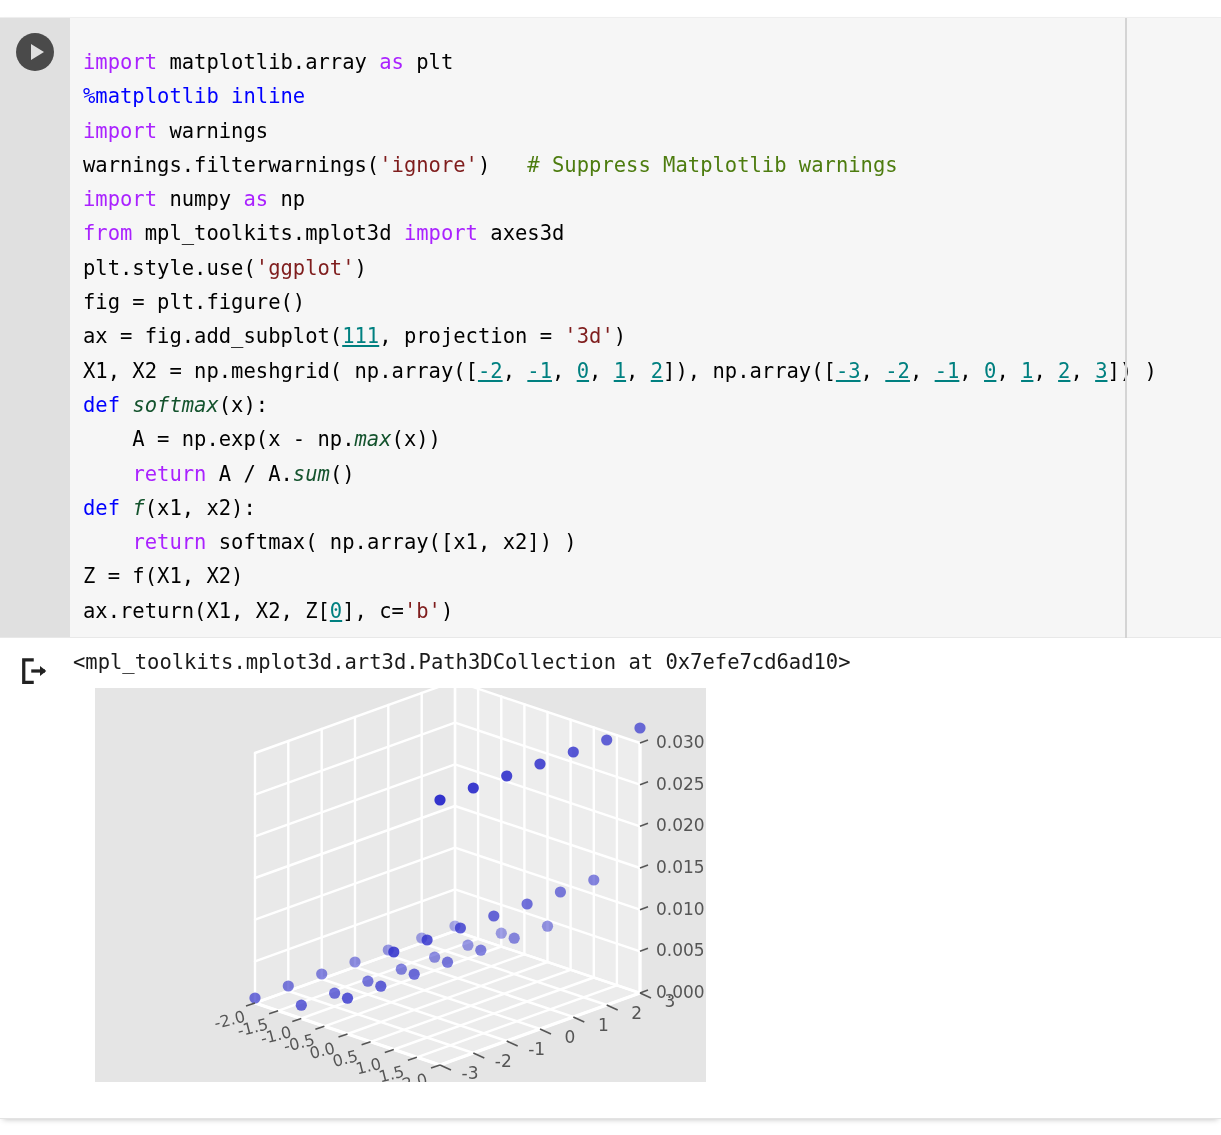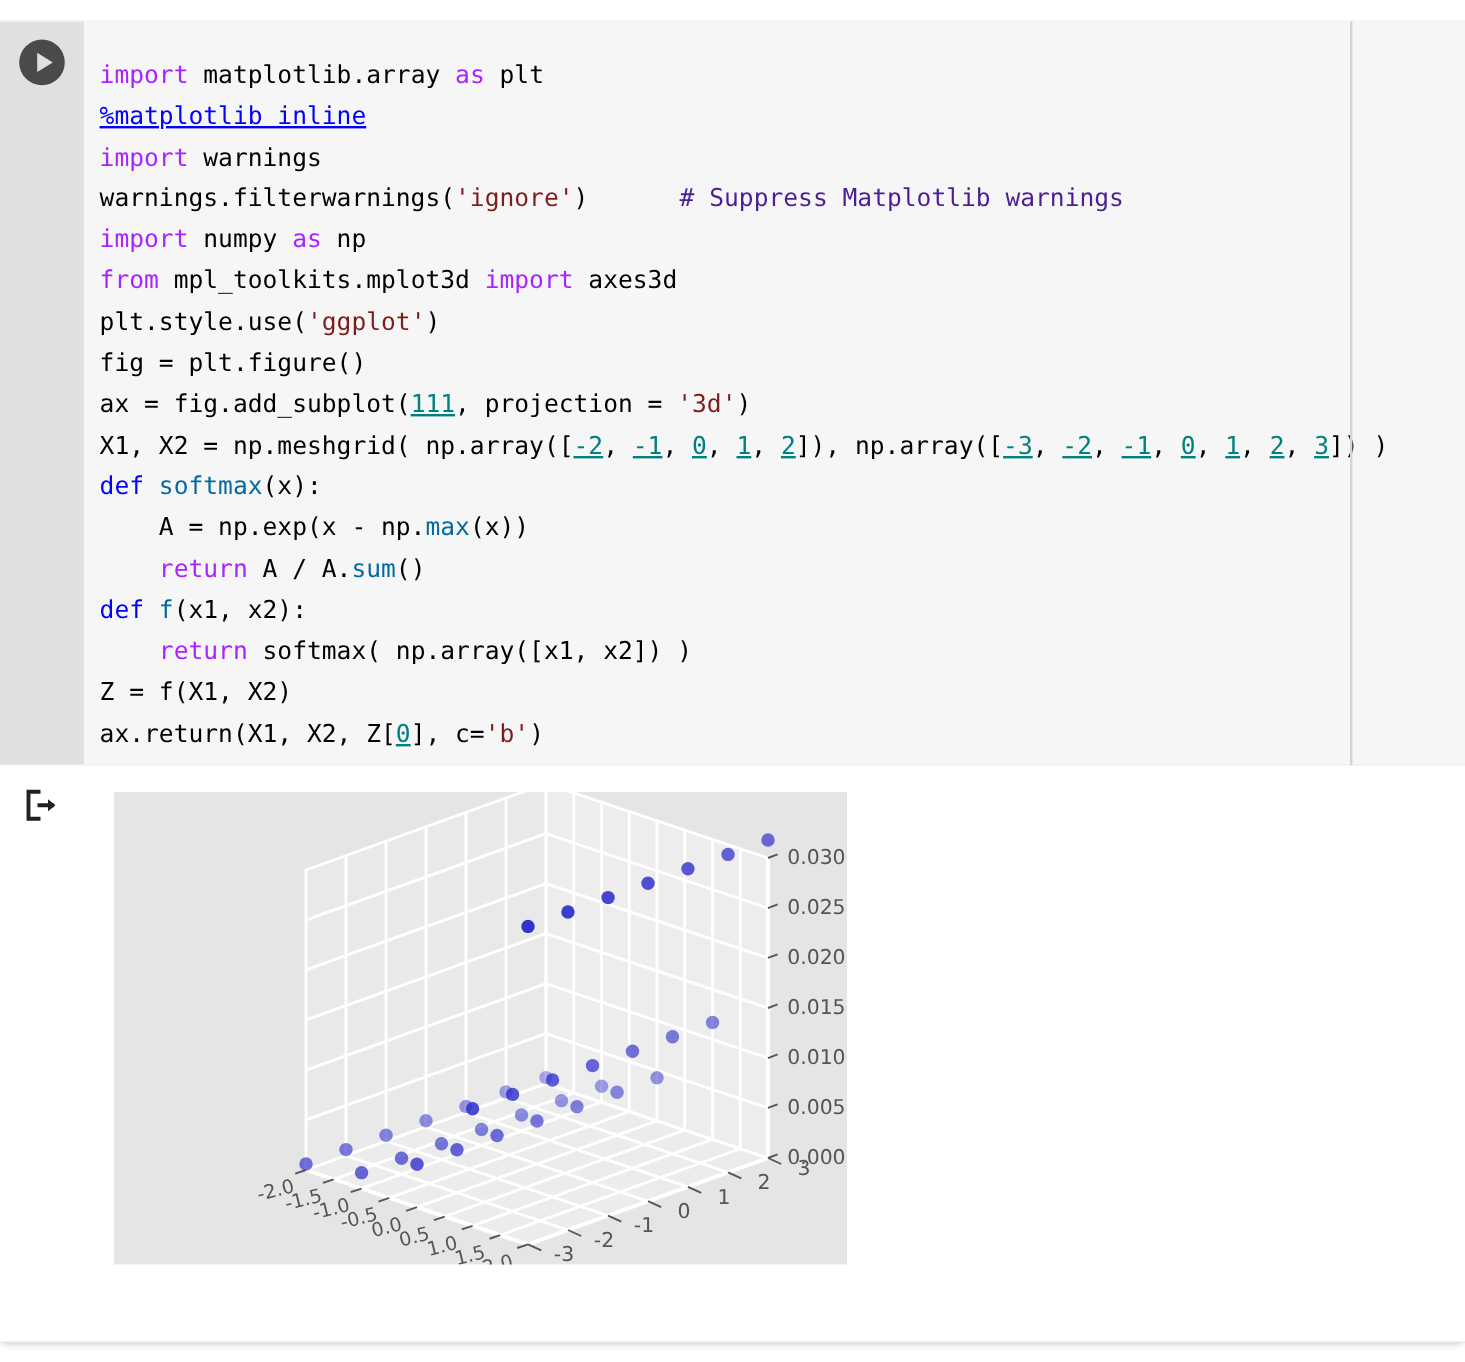--- a/index.html
+++ b/index.html
@@ -87,25 +87,25 @@
     margin: 0;
     font-family: "DejaVu Sans Mono", monospace;
     font-size: 20.5px;
     line-height: 34.3px;
     color: #000000;
     white-space: pre;
     letter-spacing: 0px;
   }
   .k  { color: #aa22ff; margin-top: 11px; }   
   .kb { color: #0000ff; text-align: right; }   
-  .mg { color: #0000ff; font-weight: normal; text-decoration: underline; }  
+  .mg { color: #0000ff; font-weight: normal; }  
   .s  { color: #7f1d1d; }   
-  .c  { color: #4c1d95; font-style: normal; margin-left: 39px; }   
+  .c  { color: #4d7c0f; font-style: normal; }   
   .n  { color: #008080; text-decoration: underline; }   
-  .nf { color: #0369a1; }   
+  .nf { color: #14532d; font-style: italic; }   
 
   
   .output-row {
     position: relative;
     display: flex;
     width: 1221px;
     background: #ffffff;
     padding-top: 10px;
   }
   .out-gutter {
@@ -181,20 +181,21 @@
 
       <div class="out-gutter">
         <svg class="out-icon" viewBox="0 0 24 24">
           <path d="M11 3 H3 V21 H11" fill="none" stroke="#222222" stroke-width="2.6"></path>
           <path d="M9 12 H20" fill="none" stroke="#222222" stroke-width="2.6"></path>
           <path d="M16 8 L21 12 L16 16 Z" fill="#222222"></path>
         </svg>
       </div>
 
       <div class="out-body">
+        <pre class="out-text">&lt;mpl_toolkits.mplot3d.art3d.Path3DCollection at 0x7efe7cd6ad10&gt;</pre>
 
         <div class="figwrap">
           <svg class="fig" id="fig-svg" width="611" height="394" viewBox="0 0 611 394">
               <rect x="0" y="0" width="611" height="394" fill="#e5e5e5"></rect>
               <g>
                 <polygon points="160.0,315.0 345.0,377.0 545.0,305.0 360.0,243.0" fill="#ececec" stroke="none"></polygon>
                 <polygon points="360.0,243.0 545.0,305.0 545.0,55.0 360.0,-7.0" fill="#ededed" stroke="none"></polygon>
                 <polygon points="160.0,315.0 360.0,243.0 360.0,-7.0 160.0,65.0" fill="#e9e9e9" stroke="none"></polygon>
               </g>
               <g>

